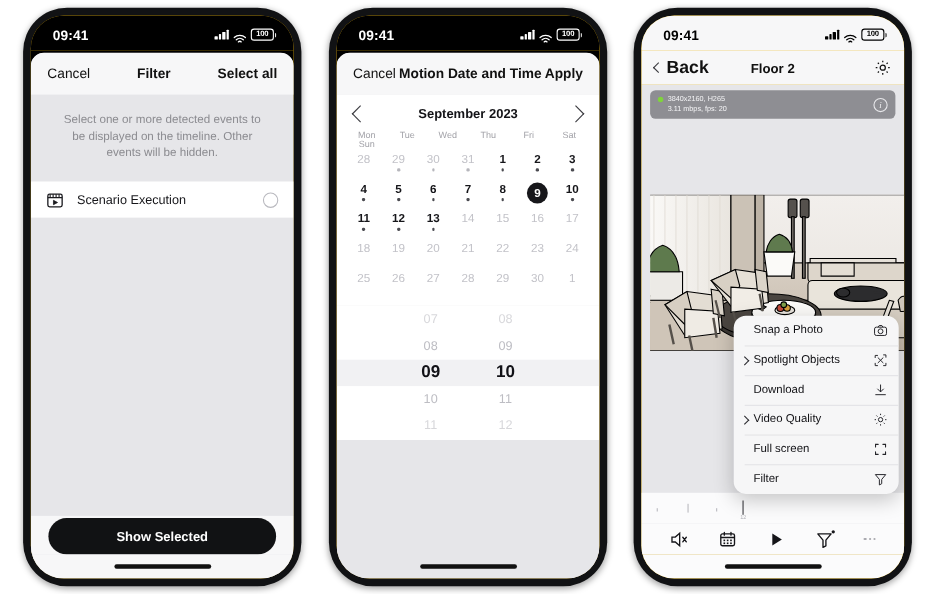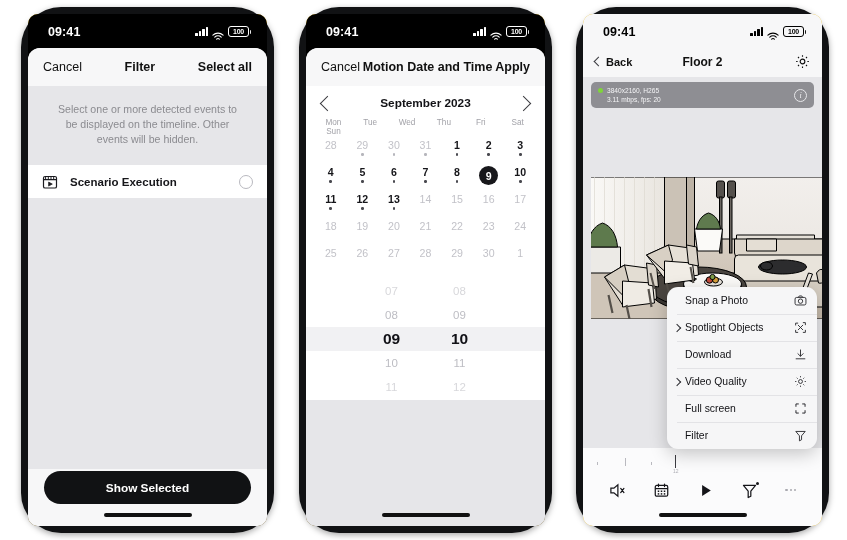--- a/index.html
+++ b/index.html
@@ -17,21 +17,21 @@
     background:#111214;
     border-radius:40px;
     box-shadow:0 2px 6px rgba(0,0,0,.35);
     padding:7px;
   }
   .phone.p1{ left:21px; }
   .phone.p2{ left:299px; }
   .phone.p3{ left:576px; }
   .screen{
     position:relative; width:100%; height:100%;
-    border-radius:10px; overflow:hidden;
+    border-radius:30px; overflow:hidden;
     background:#eab308;
     display:flex; flex-direction:column;
   }
 
   
   .statusbar{
     height:32px; flex:0 0 32px; position:relative;
     display:flex; align-items:center; justify-content:space-between;
     padding:0 18px 0 20px;
   }
@@ -82,21 +82,21 @@
   .opt-list{ background:#fff; }
   .opt-row{
     height:33px; display:flex; align-items:center; gap:12px;
     padding:0 14px; position:relative;
   }
   .opt-row + .opt-row::before{
     content:""; position:absolute; left:42px; right:0; top:0; height:1px;
     background:#e8e8ea;
   }
   .opt-icon{ width:16px;height:16px; flex:0 0 16px; color:#1b1b1f; }
-  .opt-label{ flex:1; font-size:11.5px; color:#16161a;font-weight:bold; }
+  .opt-label{ flex:1; font-size:11.5px; color:#16161a; }
   .radio{
     width:14px;height:14px;border-radius:50%;
     border:1.4px solid #b9b9bf; flex:0 0 14px;
   }
   .radio.on{
     background:#000; border-color:#000;
     display:flex;align-items:center;justify-content:center;
   }
   .radio.on::after{
     content:""; width:6px;height:3px;
@@ -176,21 +176,21 @@
   .wheel .v.f1{ opacity:.6; }
   .wheel .v.cur{ color:#111116;font-size:15.5px;font-weight:bold; }
   .cal-gap{ flex:1;background:#e6e6e9; }
 
   
   .nav3{
     flex:0 0 31px; background:#f7f7f8;
     display:flex;align-items:center;justify-content:space-between;
     padding:0 12px; position:relative;
   }
-  .nav3 .back{ display:flex;align-items:center;gap:4px;font-size:11px;font-weight:bold;color:#111;}
+  .nav3 .back{ display:flex;align-items:center;gap:4px;font-size:16px;font-weight:bold;color:#111;}
   .nav3 .ttl{
     position:absolute;left:0;right:0;text-align:center;
     font-size:12px;font-weight:bold;color:#111;pointer-events:none;
   }
   .body3{ flex:1; background:#e6e6e9; position:relative; overflow:hidden; }
   .infobar{
     margin:5px 8px 0; height:26px; border-radius:5px;
     background:#8e8e93; color:#f4f4f6;
     display:flex;align-items:center;justify-content:space-between;
     padding:0 7px;

